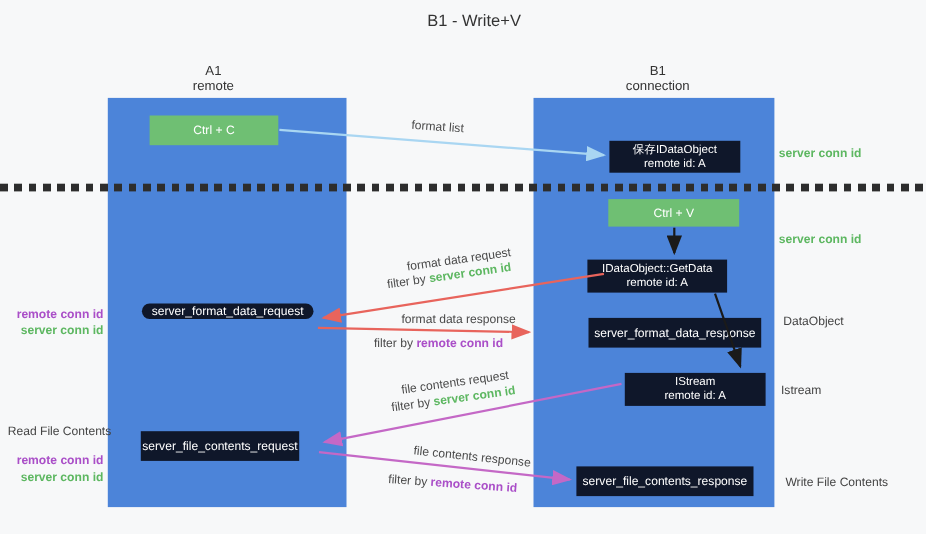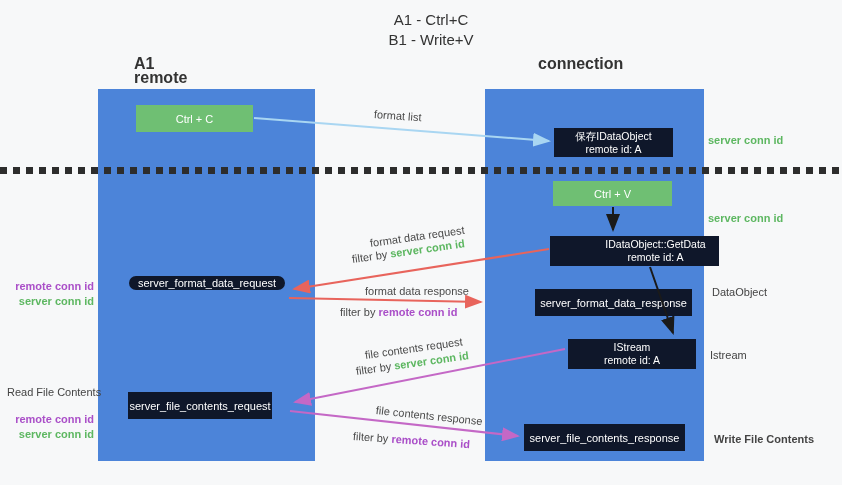--- a/index.html
+++ b/index.html
@@ -7,21 +7,21 @@
     position:relative;width:842px;height:485px;overflow:hidden;
     background:#f7f8f9;
     font-family:"Liberation Sans",sans-serif;
     color:#3c3c3c;
   }
   .title{
     position:absolute;top:10px;left:21px;width:820px;
     text-align:center;font-size:15px;line-height:20px;color:#333;
   }
   .lane-header{
-    position:absolute;font-size:16px;line-height:14px;color:#333;font-weight:bold;
+    position:absolute;text-align:center;font-size:12px;line-height:14px;color:#333;
   }
   .lane{
     position:absolute;top:89px;height:372px;background:#4c84d9;z-index:1;
   }
   #lane-a1{left:98px;width:217px;}
   #lane-b1{left:485px;width:219px;}
   .divider{
     position:absolute;left:0;top:167px;width:842px;height:7px;z-index:3;
     background:repeating-linear-gradient(90deg,#2d2d2d 0 7px,transparent 7px 13px);
   }
@@ -44,29 +44,29 @@
   .rot-n8{transform:rotate(-8deg);}
   .rot-p4{transform:rotate(4deg);}
   .rot-p6{transform:rotate(6deg);}
 </style>
 </head>
 <body>
 
 <div id="canvas">
 
   <div class="title">
-    <div>A1 - Ctrl+C</div>
     <div>B1 - Write+V</div>
   </div>
 
   <div class="lane-header" style="left:134px;top:57px;width:120px;">
     <div>A1</div>
     <div>remote</div>
   </div>
   <div class="lane-header" style="left:538px;top:57px;width:120px;">
+    <div>B1</div>
     <div>connection</div>
   </div>
 
   <div id="lane-a1" class="lane"></div>
   <div id="lane-b1" class="lane"></div>
 
   <div class="divider"></div>
 
   <div class="box green" style="left:136px;top:105px;width:117px;height:27px;">
     <span>Ctrl + C</span>
@@ -76,21 +76,21 @@
     <span class="two">
       <span>保存IDataObject</span>
       <span>remote id: A</span>
     </span>
   </div>
 
   <div class="box green" style="left:553px;top:181px;width:119px;height:25px;">
     <span>Ctrl + V</span>
   </div>
 
-  <div class="box orange" style="left:550px;top:236px;width:127px;height:30px;padding-left:42px;">
+  <div class="box orange" style="left:534px;top:236px;width:127px;height:30px;">
     <span class="two">
       <span>IDataObject::GetData</span>
       <span>remote id: A</span>
     </span>
   </div>
 
   <div class="box orange" style="left:129px;top:276px;width:156px;height:14px;border-radius:11px;">
     <span>server_format_data_request</span>
   </div>
 
@@ -160,21 +160,21 @@
   <div class="lbl rot-p6" style="left:376px;top:404px;">file contents response</div>
   <div class="lbl rot-p4" style="left:353px;top:430px;">
     <span>filter by</span>
     <span class="conn-purple">remote conn id</span>
   </div>
 
   <div class="ann conn-green" style="left:708px;top:134px;">server conn id</div>
   <div class="ann conn-green" style="left:708px;top:212px;">server conn id</div>
   <div class="ann" style="left:712px;top:246px;margin-top:40px;">DataObject</div>
   <div class="ann" style="left:710px;top:349px;">Istream</div>
-  <div class="ann" style="left:714px;top:433px;font-weight:bold;">Write File Contents</div>
+  <div class="ann" style="left:714px;top:433px;">Write File Contents</div>
 
   <div class="left-pair" style="top:279px;">
     <div class="conn-purple">remote conn id</div>
     <div class="conn-green">server conn id</div>
   </div>
 
   <div class="ann" style="left:7px;top:386px;">Read File Contents</div>
 
   <div class="left-pair" style="top:412px;">
     <div class="conn-purple">remote conn id</div>

